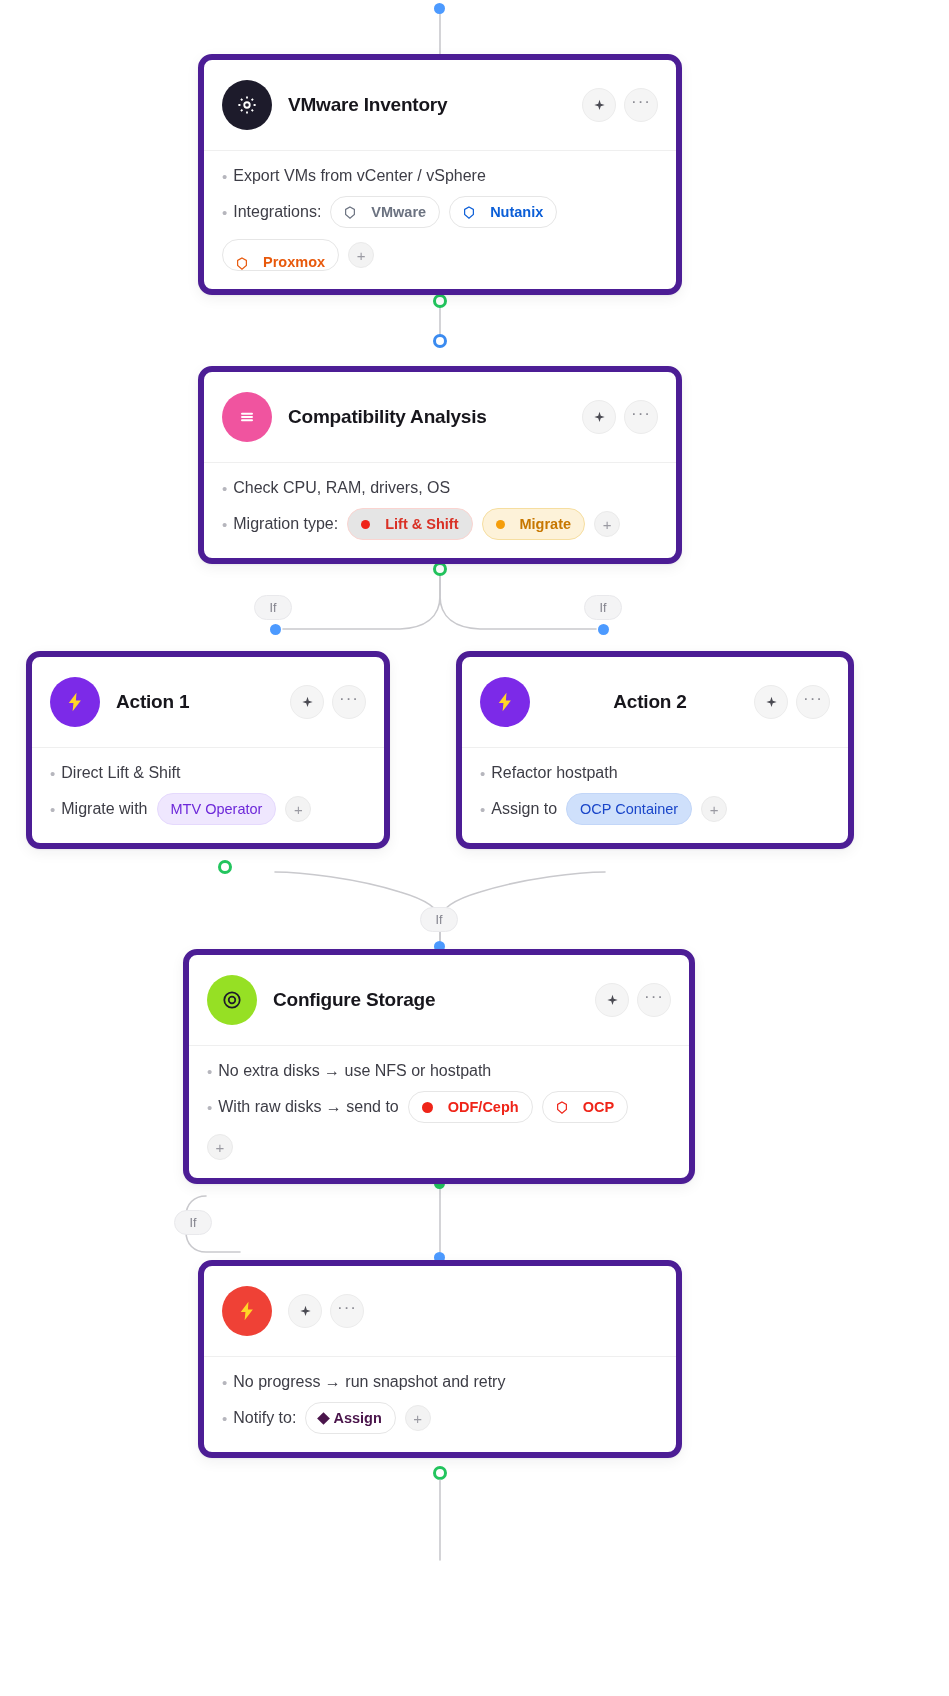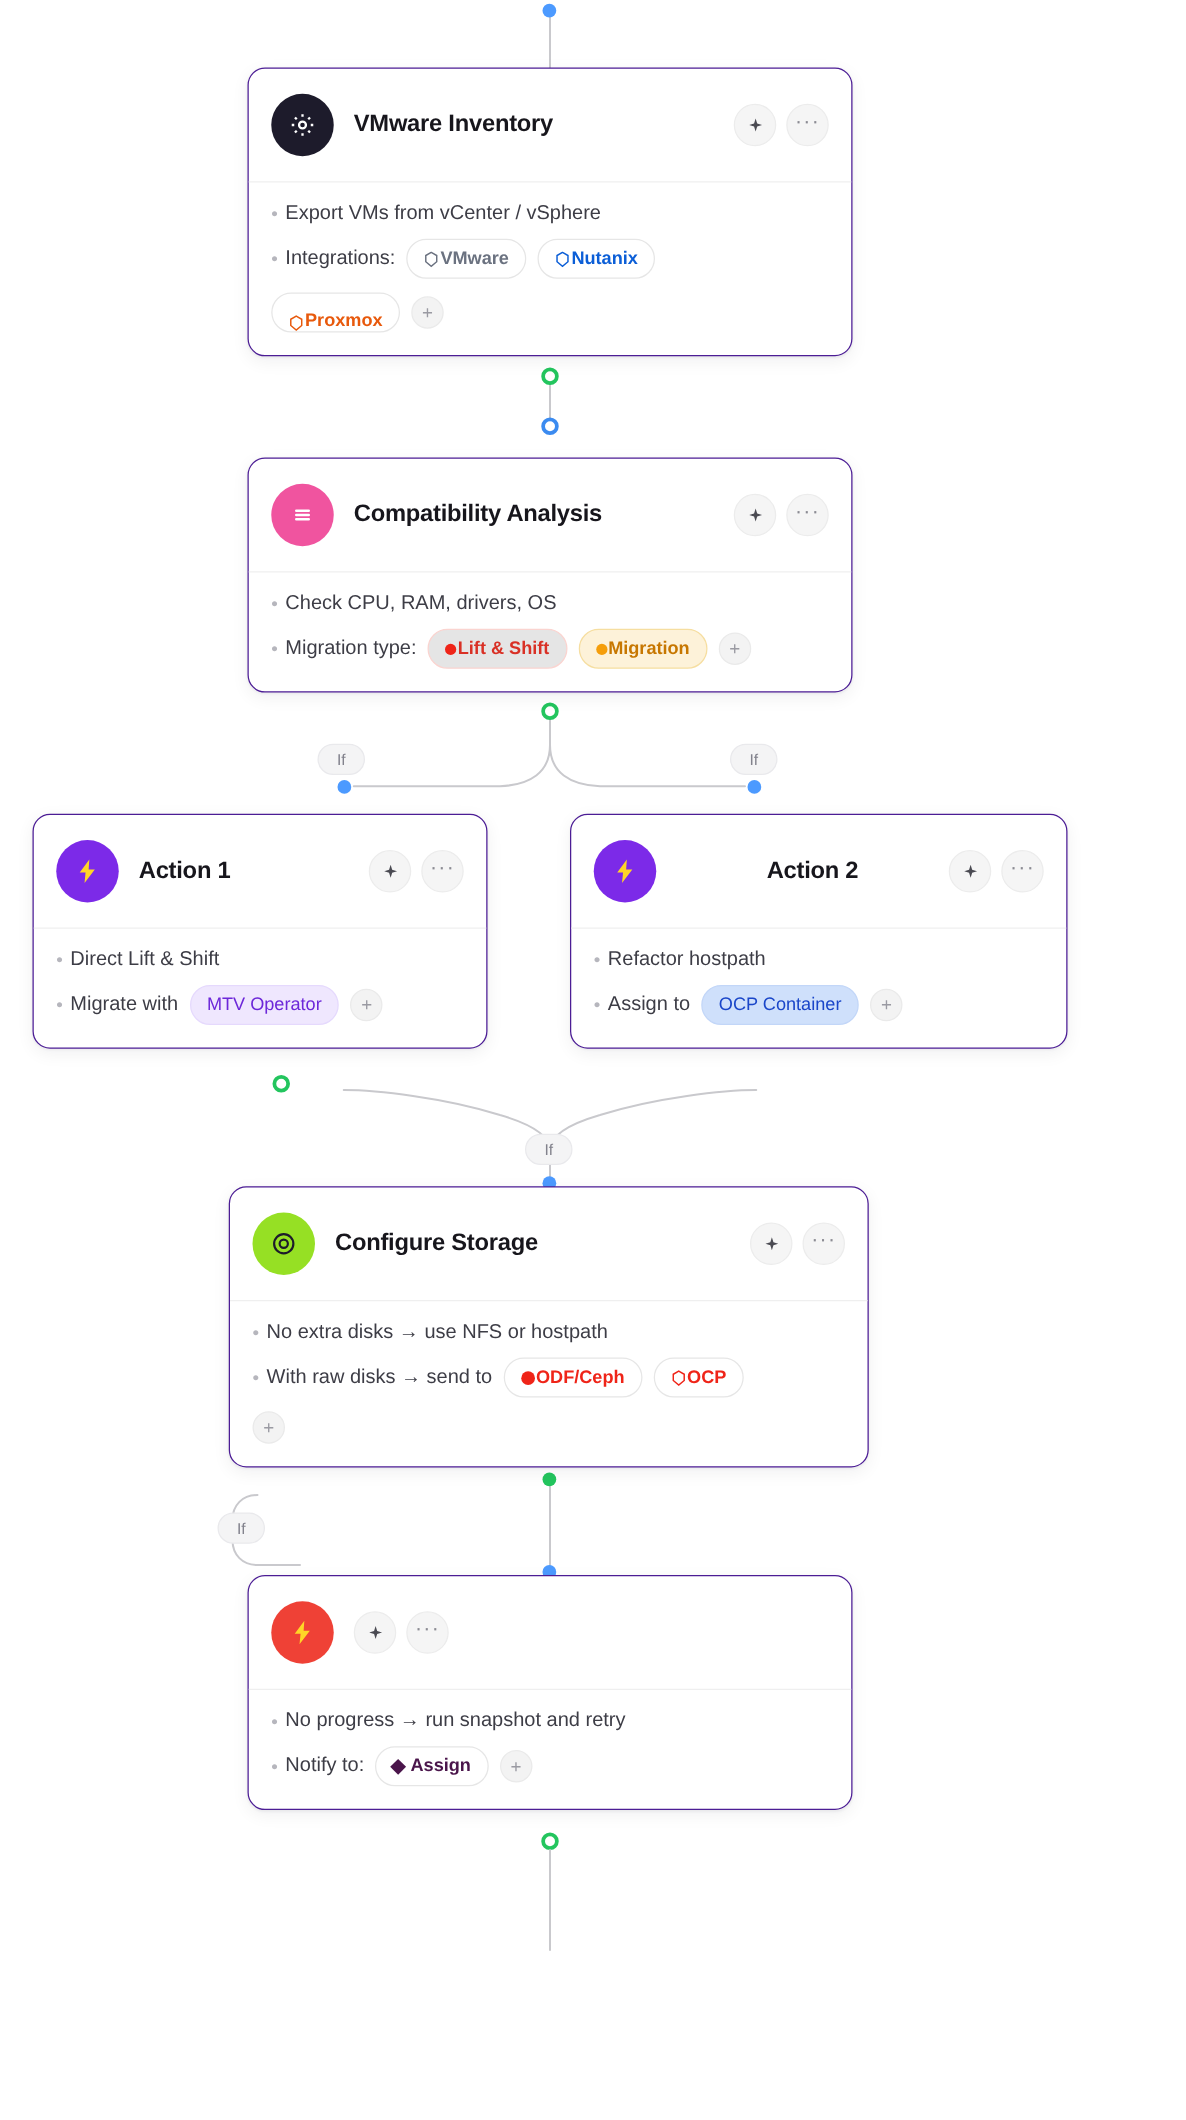--- a/index.html
+++ b/index.html
@@ -21,21 +21,21 @@
     position: absolute;
     left: 0; top: 0;
     width: 949px; height: 1696px;
     pointer-events: none;
   }
 
   
   .node {
     position: absolute;
     background: #ffffff;
-    border: 1px solid #4c1d95;
+    border: 6px solid #4c1d95;
     border-radius: 14px;
     box-shadow: 0 1px 2px rgba(16,24,40,.05), 0 4px 14px rgba(16,24,40,.06);
     box-sizing: border-box;
   }
   .node-head {
     display: flex;
     align-items: center;
     padding: 20px 18px;
     border-bottom: 1px solid #efefef;
     box-sizing: border-box;
@@ -98,21 +98,21 @@
   .rtext {
     font-size: 16px;
     color: #3d3d46;
     white-space: nowrap;
   }
 
   
   .chip {
     display: inline-flex;
     align-items: center;
-    gap: 1px;
+    gap: 15px;
     height: 32px;
     padding: 0 13px;
     border-radius: 16px;
     font-size: 14.5px;
     font-weight: bold;
     box-sizing: border-box;
     white-space: nowrap;
     background: #ffffff;
     border: 1px solid #e6e6e6;
   }
@@ -306,21 +306,21 @@
     </div>
     <div class="row">
       <span class="bullet">•</span>
       <span class="rtext">Migration type:</span>
       <span class="chip" style="color:#d93025; background:#e5e5e5; border-color:#fad4d0;">
         <span class="dot" style="background:#ef2418;"></span>
         <span>Lift &amp; Shift</span>
       </span>
       <span class="chip" style="color:#c77700; background:#fdf2d9; border-color:#f6dea0;">
         <span class="dot" style="background:#f59e0b;"></span>
-        <span>Migration</span>
+        <span>Migrate</span>
       </span>
       <span class="addbtn">+</span>
     </div>
   </div>
 </div>
 
 <div class="node" style="left:26px; top:651px; width:364px;">
   <div class="node-head">
     <div class="node-avatar" style="background:#7c2ae8;">
       <svg width="22" height="22" viewBox="0 0 24 24" fill="#ffd527">

